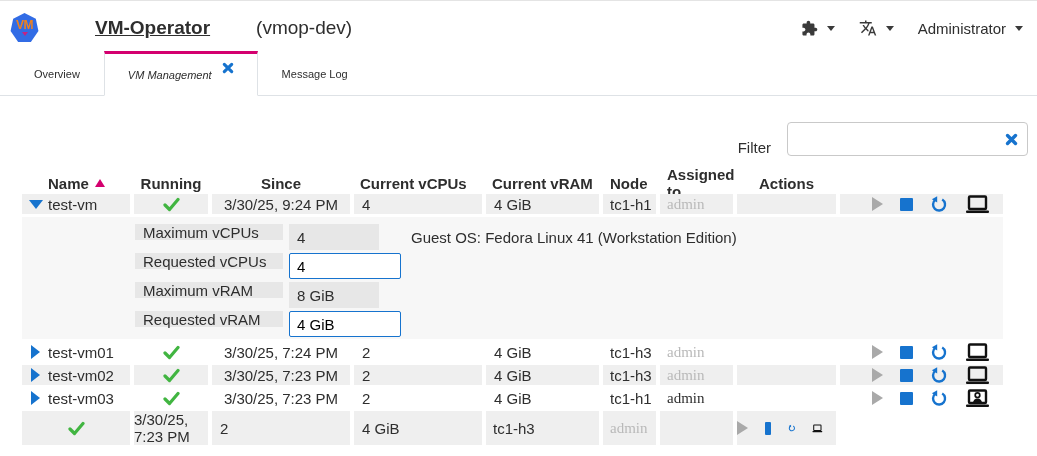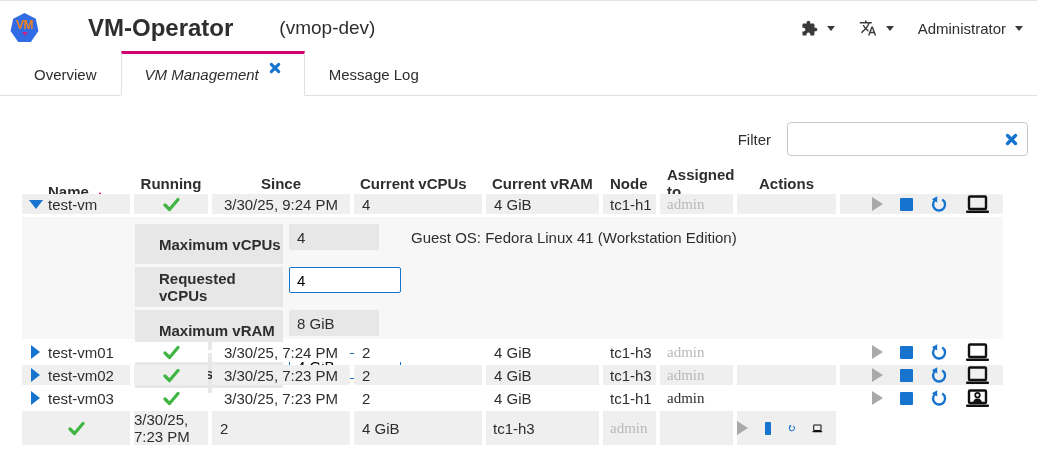--- a/index.html
+++ b/index.html
@@ -11,49 +11,49 @@
     border-top:1px solid #e4e4e4;
   }
   
   .header { height:50px; display:flex; align-items:center; padding:4px 14px 0 10px;gap:37px; }
   .logo { width:29px; height:30px; background:#326ce5; flex:0 0 auto;
           clip-path:polygon(50% 0%,89% 19%,98% 60%,72% 97%,28% 97%,2% 60%,11% 19%);
           display:flex; flex-direction:column; align-items:center; justify-content:center; }
   .logo-vm { color:#f0821e; font-weight:bold; font-size:12px; line-height:11px; letter-spacing:-0.5px; }
   .logo-arrow { width:0; height:0; border-left:3px solid transparent; border-right:3px solid transparent;
                 border-top:4px solid #c42483; margin-top:1px; }
-  .title { font-size:24px; font-weight:bold; margin-left:12px; }
+  .title { font-size:19px; font-weight:bold; margin-left:19px;text-decoration:underline; }
   .subtitle { font-size:19px; margin-left:9px; }
   .header-right { margin-left:auto; display:flex; align-items:center; gap:24px; }
   .menu-btn { display:flex; align-items:center; gap:9px; cursor:pointer; font-size:15px; color:#2e2e2e; }
   .caret { width:0; height:0; border-left:4.5px solid transparent; border-right:4.5px solid transparent;
            border-top:5.5px solid #3a3a3a; }
   .mono-icon { fill:#3a3a3a; }
   
   .tabbar { height:45px; display:flex; align-items:stretch; padding-left:10px; border-bottom:1px solid #dee2e6; }
-  .tab { display:flex; align-items:center; padding:0 23px; font-size:15px; cursor:pointer;
+  .tab { display:flex; align-items:center; padding:0 23px; font-size:11px; cursor:pointer;
          border:1px solid transparent; border-top:3px solid transparent; }
   .tab.active { background:#fff; border-left-color:#dee2e6; border-right-color:#dee2e6;
                 border-top:3px solid #d4006f; margin-bottom:-1px; border-bottom:1px solid #fff;font-style:italic; }
   .tab-close { margin-left:10px; margin-bottom:14px; cursor:pointer; }
   
-  .filter-row { display:flex; justify-content:flex-end; align-items:center; margin:26px 9px 0 0; }
+  .filter-row { display:flex; justify-content:flex-end; align-items:flex-end; margin:26px 9px 0 0; }
   .filter-label { font-size:15px; margin-right:16px; }
   .filter-box { width:241px; height:34px; border:1px solid #c9c9c9; border-radius:4px;
                 display:flex; align-items:center; background:#fff; }
   .filter-box input { border:none; outline:none; flex:1; height:100%; padding:0 8px 0 10px;
                       font-size:15px; font-family:inherit; background:transparent; }
   .filter-clear { margin-right:10px; cursor:pointer; display:flex; }
   
   .vm-table { margin:10px 0 0 22px; width:981px; font-size:15px; }
   .trow { display:grid; grid-template-columns:108px 74px 138px 128px 113px 53px 73px 99px 163px;
           column-gap:4px; margin-bottom:3px; }
   .thead { height:26px; font-weight:bold; color:#2e2e2e; margin-bottom:2px; }
   .hcell { display:flex; align-items:center; }
-  .h-name { padding-left:26px;align-items:flex-end; }
+  .h-name { padding-left:26px; }
   .h-running, .h-since, .h-actions { justify-content:center; }
   .h-vcpus, .h-vram { padding-left:6px; }
   .h-node, .h-usedby, .h-assigned { padding-left:7px; }
   .sort-asc { width:0; height:0; border-left:5px solid transparent; border-right:5px solid transparent;
               border-bottom:8px solid #d4006f; margin-left:6px; }
   .data { height:20px; }
   .cell { display:flex; align-items:center; background:#fff; }
   .data.striped .cell { background:#efefef; }
   .c-name { padding-left:5px; }
   .arrow-box { width:17px; display:flex; justify-content:center; flex:0 0 auto; margin-right:4px; cursor:pointer; }
@@ -69,21 +69,21 @@
   .c-usedby.active { color:#2e2e2e; }
   .c-actions { gap:17px; justify-content:flex-end; padding-right:13px; }
   .play { width:0; height:0; border-top:7px solid transparent; border-bottom:7px solid transparent;
           border-left:11px solid #a9a9a9; cursor:default; }
   .stop { width:13px; height:13px; background:#1673ce; border-radius:1px; cursor:pointer; }
   .act-svg { cursor:pointer; display:block; }
   
   .detail { background:#f7f7f7; height:122px; margin-bottom:3px; display:flex;
             padding:7px 0 0 113px; }
   .detail-form { display:grid; grid-template-columns:148px 112px; gap:3px 6px; align-content:start; }
-  .dlabel { background:#e7e7e7; height:40px; display:flex; align-items:center; padding-left:24px;font-weight:bold; }
+  .dlabel { background:#e7e7e7; height:16px; display:flex; align-items:center; padding-left:8px; }
   .dvalue-ro { background:#e7e7e7; height:26px; width:90px; display:flex; align-items:center; padding-left:8px; }
   .dinput { width:112px; height:26px; border:1.5px solid #1673ce; border-radius:2px; background:#fff;
             font-size:15px; font-family:inherit; padding:0 0 0 7px; outline:none; }
   .guest-os { margin-left:10px; padding-top:5px; font-size:15px; }
 </style>
 </head>
 <body>
 
 <div class="header">
   <div class="logo">

